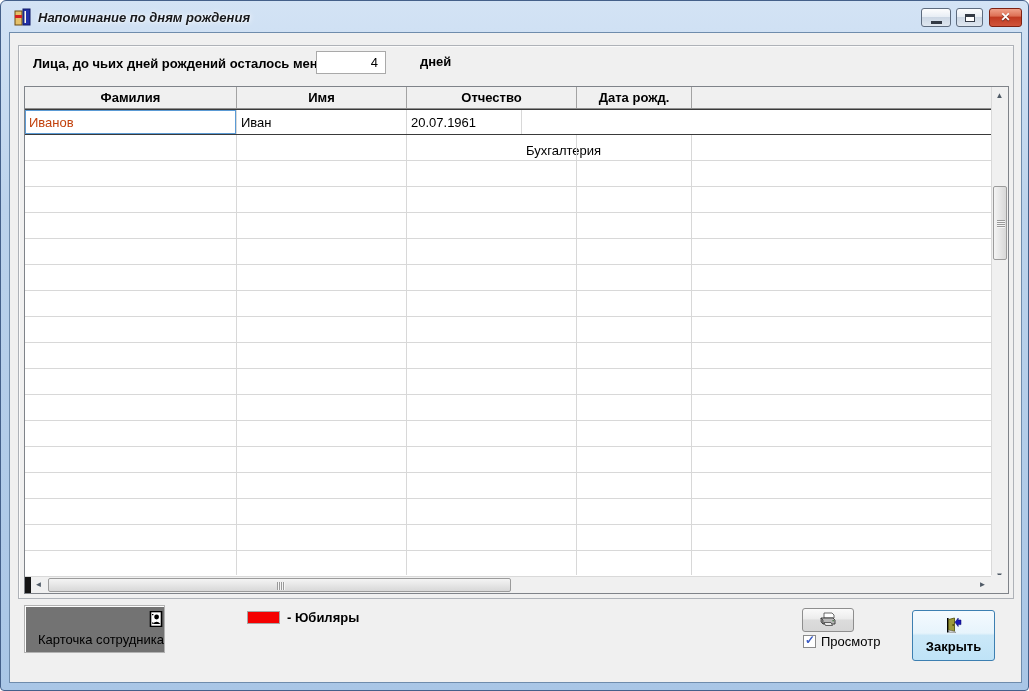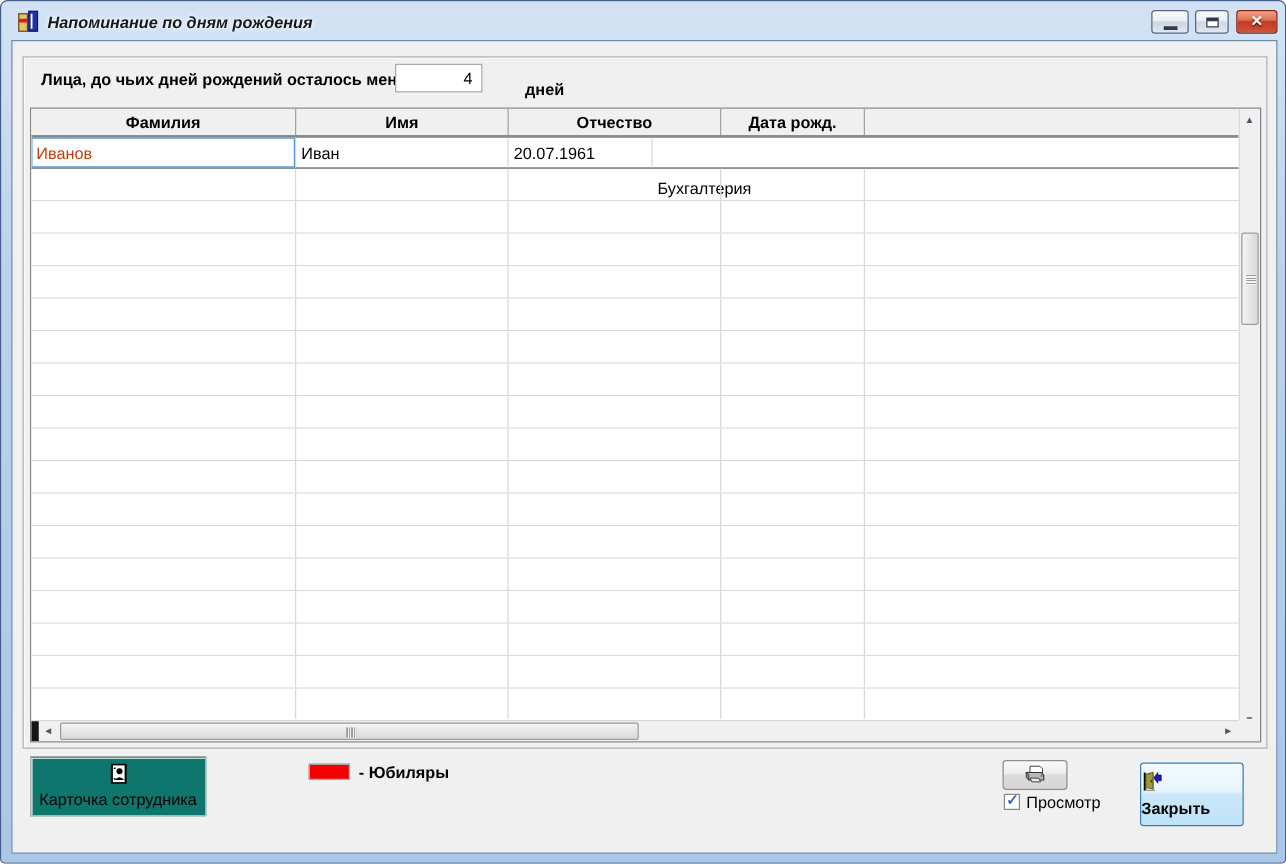--- a/index.html
+++ b/index.html
@@ -46,21 +46,21 @@
     position:absolute; left:8px; top:12px; width:996px; height:554px;
     background:#f0f0f0; border:1px solid #aeb2b8;
     box-shadow: inset 1px 1px 0 #fbfbfb;
   }
   .filter-label { position:absolute; left:14px; top:10px; font-weight:bold; }
   .filter-input {
     position:absolute; left:297px; top:5px; width:70px; height:23px;
     border:1px solid #a9a9a9; background:#fff; text-align:right; padding-right:7px;
     font-family:"Liberation Sans",sans-serif; font-size:13px;
   }
-  .filter-suffix { position:absolute; left:401px; top:18px; font-weight:bold; }
+  .filter-suffix { position:absolute; left:401px; top:8px; font-weight:bold; }
 
   .grid {
     position:absolute; left:5px; top:40px; width:985px; height:508px;
     background:#fff; border:1px solid #7f8389; overflow:hidden;
   }
   .thead { position:absolute; left:0; top:0; width:966px; height:22px; display:flex; background:#f0f0f0; border-bottom:1px solid #8f8f8f;font-weight:bold; }
   .hcell {
     border-right:1px solid #a3a3a3; display:flex; align-items:center; justify-content:center;
     height:100%; overflow:hidden; white-space:nowrap; cursor:default;
   }
@@ -94,22 +94,22 @@
     position:absolute; left:23px; top:1px; width:463px; height:14px;
     border:1px solid #9b9b9b; border-radius:2px;
     background:linear-gradient(#f4f4f4,#e9e9e9 40%,#d8d8d8);
   }
   .hthumb .grip { position:absolute; top:3px; left:228px; width:8px; height:8px;
     background:repeating-linear-gradient(90deg,#9a9a9a 0 1px, #f5f5f5 1px 2px); }
   .corner { position:absolute; right:0; bottom:0; width:17px; height:18px; background:#f0f0f0; }
 
   .card-button {
     position:absolute; left:14px; top:572px; width:141px; height:48px;
-    background:#0f766e; border:1px solid #b2b2b2; box-shadow: inset 1px 1px 0 #fdfdfd;
-    text-align:center; cursor:pointer;
+    background:#737373; border:1px solid #b2b2b2; box-shadow: inset 1px 1px 0 #fdfdfd;
+    text-align:right; cursor:pointer;
   }
   .card-button svg { margin-top:5px; }
   .card-button .lbl { display:block; margin-top:2px; }
 
   .legend-swatch {
     position:absolute; left:237px; top:578px; width:33px; height:13px;
     border:1px solid #a6a6a6;
   }
   .legend-label { position:absolute; left:277px; top:577px; font-weight:bold; }
 
@@ -123,21 +123,21 @@
     position:absolute; left:793px; top:602px; width:13px; height:13px;
     background:#fff; border:1px solid #8a8a8a; cursor:pointer;
   }
   .preview-check .mark { position:absolute; left:1px; top:-3px; color:#3b5bc4; font-size:12px; font-weight:bold; }
   .preview-label { position:absolute; left:811px; top:601px; cursor:default; }
 
   .close-button {
     position:absolute; left:902px; top:577px; width:83px; height:51px;
     border:1px solid #3c7fb1; border-radius:3px;
     background:linear-gradient(#f4fafe 0%, #e7f4fc 45%, #cbe8f8 50%, #bfe3f7 100%);
-    cursor:pointer;
+    text-align:center; cursor:pointer;
   }
   .close-button svg { margin-top:6px; }
   .close-button .lbl { display:block; font-weight:bold; margin-top:2px; }
 </style>
 </head>
 <body>
 
 <div class="window">
 
   <div class="titlebar">

